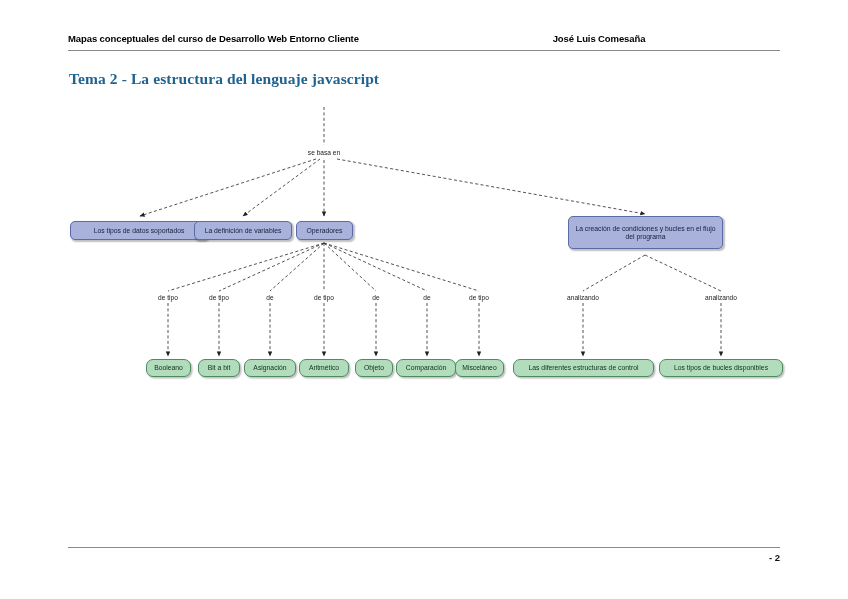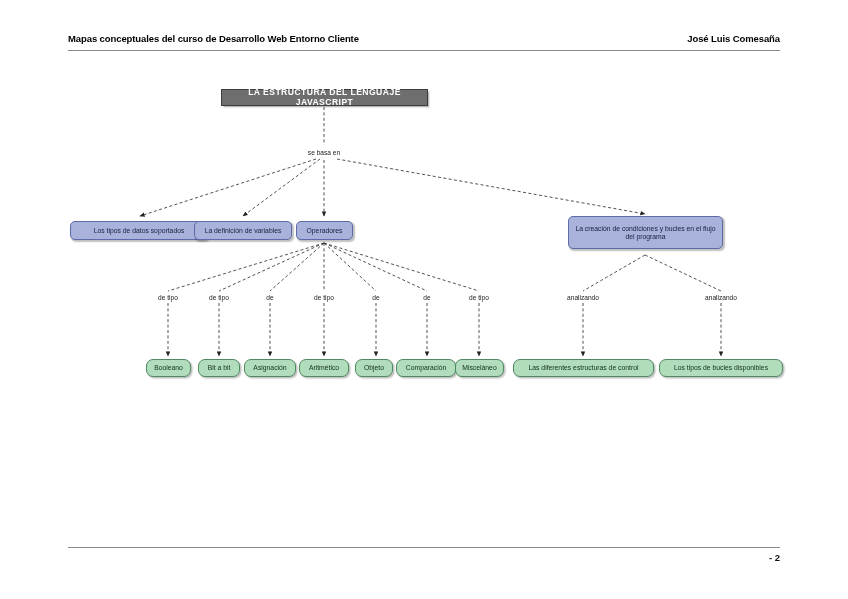--- a/index.html
+++ b/index.html
@@ -35,21 +35,21 @@
     display: flex;
     align-items: baseline;
     font-size: 9.5px;
     font-weight: bold;
     font-family: "Liberation Sans", sans-serif;
     letter-spacing: -0.1px;
     white-space: nowrap;
   }
   .hdr-left { width: 350px; }
   .hdr-mid  { width: 250px; }
-  .hdr-right{ flex: 1; text-align: right; }
+  .hdr-right{ flex: 1; text-align: center; }
   .header-rule {
     position: absolute;
     left: 68px;
     top: 50px;
     width: 712px;
     height: 1px;
     background: #8a8a8a;
   }
 
   
@@ -153,20 +153,21 @@
 <div class="page">
 
   <div class="header">
     <div class="header-row">
       <span class="hdr-left">Mapas conceptuales del curso de Desarrollo Web Entorno Cliente</span>
       <span class="hdr-right">José Luis Comesaña</span>
     </div>
   </div>
   <div class="header-rule"></div>
 
+  <div class="doc-title">Tema 2 - La estructura del lenguaje javascript</div>
 
   <div class="canvas">
 
     <svg class="svg-layer" width="848" height="599" viewBox="0 0 848 599" xmlns="http://www.w3.org/2000/svg">
       <defs>
         <marker id="arw" markerWidth="7" markerHeight="7" refX="5.4" refY="2.6" orient="auto" markerUnits="strokeWidth">
           <path d="M0,0 L6,2.6 L0,5.2 z" fill="#222"></path>
         </marker>
       </defs>
       <g stroke="#333" stroke-width="0.85" fill="none" stroke-dasharray="3,2.4">
@@ -194,23 +195,20 @@
         <line x1="427" y1="303" x2="427" y2="356" marker-end="url(#arw)"></line>
         <line x1="479" y1="303" x2="479" y2="356" marker-end="url(#arw)"></line>
 
         <line x1="645" y1="255" x2="583" y2="291"></line>
         <line x1="645" y1="255" x2="721" y2="291"></line>
         <line x1="583" y1="303" x2="583" y2="356" marker-end="url(#arw)"></line>
         <line x1="721" y1="303" x2="721" y2="356" marker-end="url(#arw)"></line>
       </g>
     </svg>
 
-    <div class="node node-root" style="left:221px; top:89px; width:207px; height:17px;">
-      <span>LA ESTRUCTURA DEL LENGUAJE JAVASCRIPT</span>
-    </div>
 
     <div class="edge-label" style="left:324px; top:149px;">se basa en</div>
 
     <div class="node node-blue" style="left:70px; top:221px; width:138px; height:19px;">
       <span>Los tipos de datos soportados</span>
     </div>
 
     <div class="node node-blue" style="left:194px; top:221px; width:98px; height:19px;">
       <span>La definición de variables</span>
     </div>

